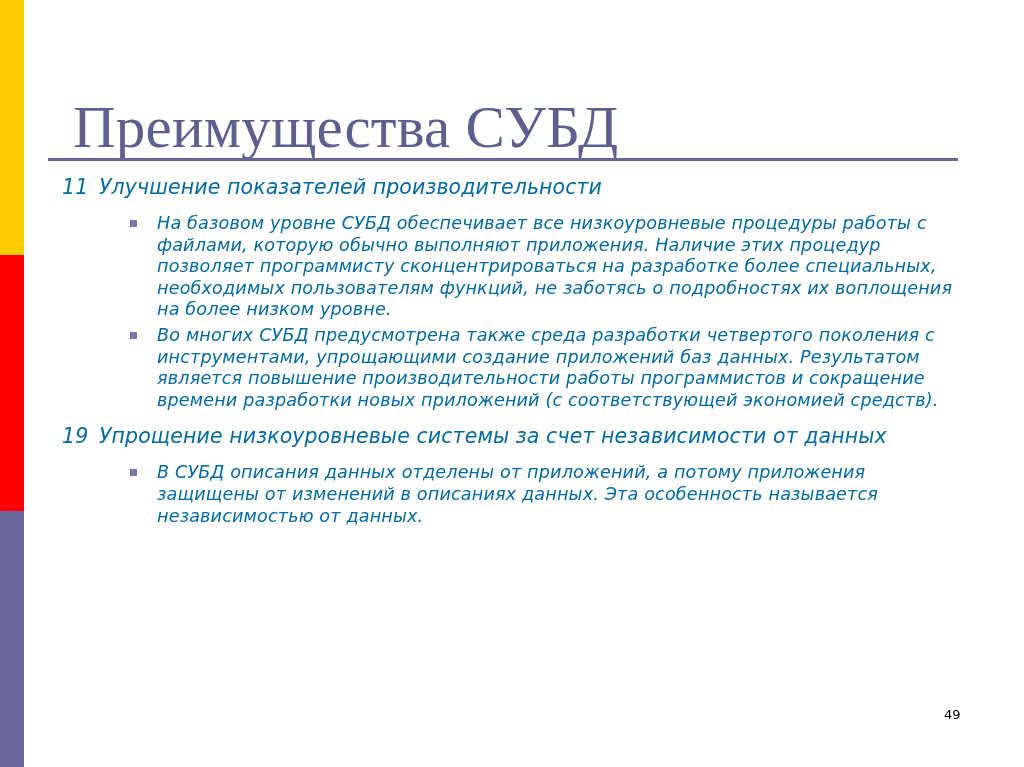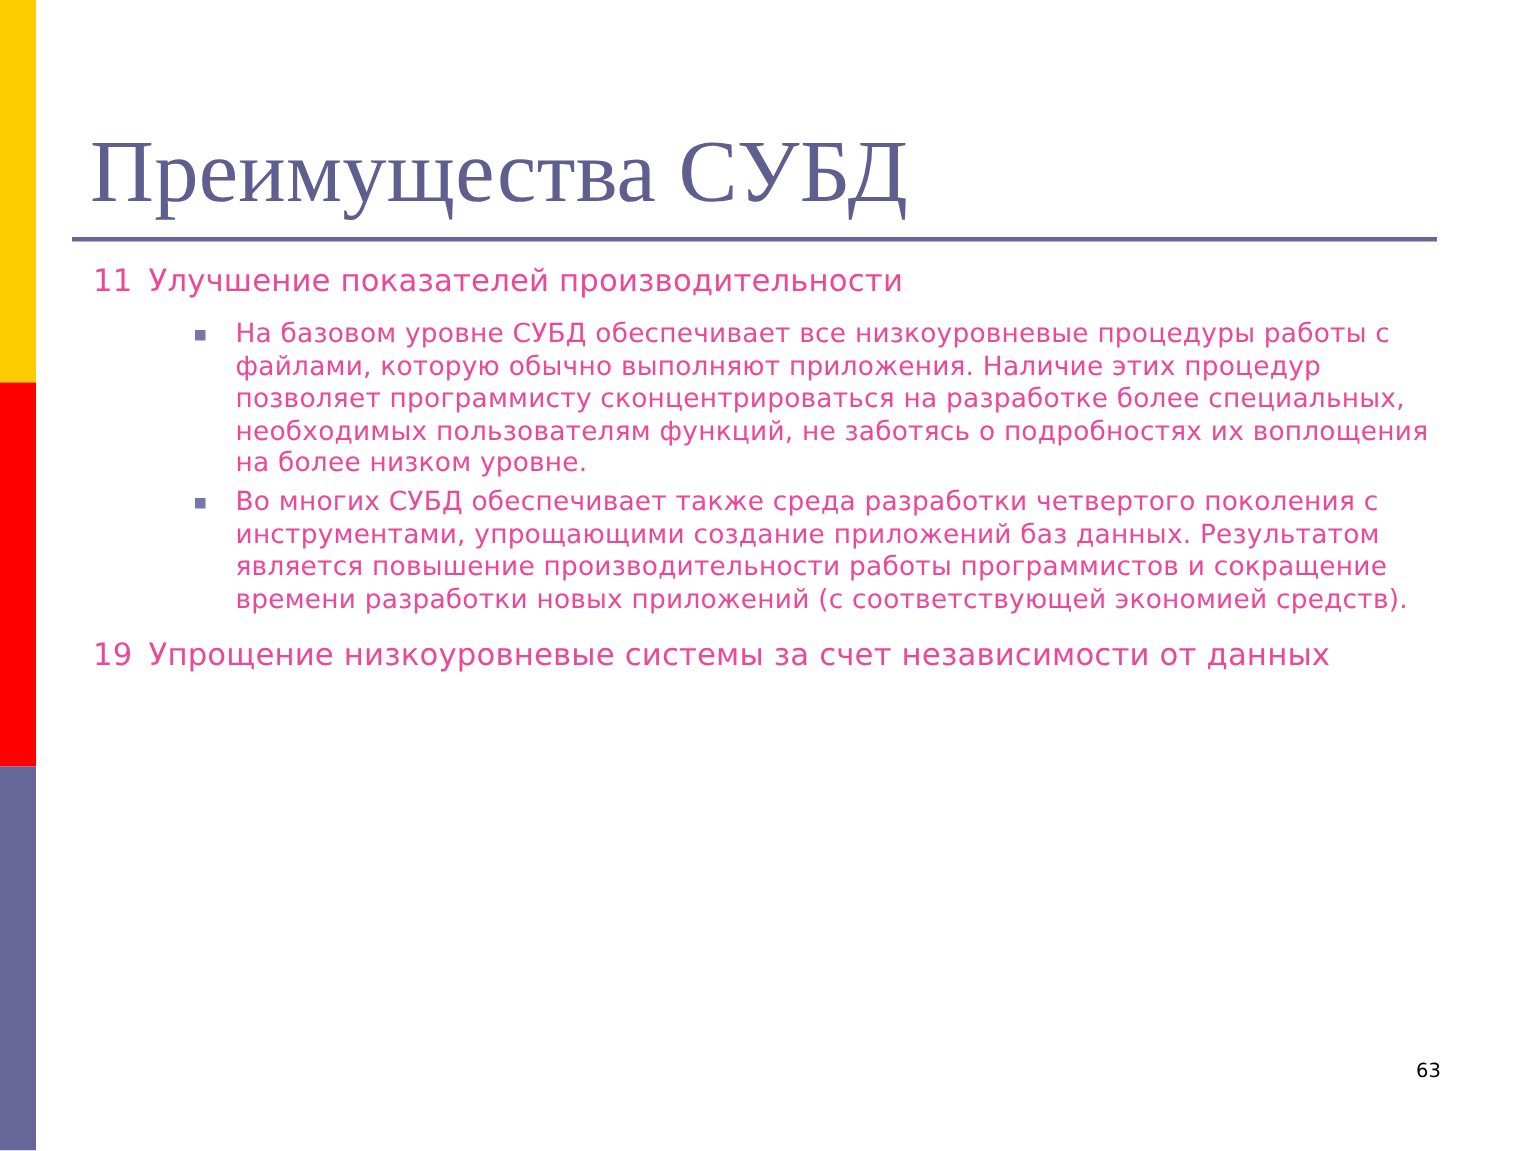--- a/index.html
+++ b/index.html
@@ -20,40 +20,41 @@
       width: 24px;
     }
     .stripe.s1 { top: 0; height: 255px; }
     .stripe.s2 { top: 255px; height: 256px; }
     .stripe.s3 { top: 511px; height: 256px; }
 
     .title {
       position: absolute;
       left: 60px;
       top: 78px;
-      margin: 0;
+      margin: 13px;
       font-family: "Liberation Serif", "DejaVu Serif", serif;
       font-weight: normal;
       font-size: 59px;
       line-height: 72px;
       letter-spacing: 0.2px;
     }
     .rule {
       position: absolute;
       left: 48px;
       top: 158px;
       width: 910px;
       height: 3px;
     }
     .content {
       position: absolute;
       left: 62px;
       top: 176px;
       width: 920px;
-      color: #ec4899;
+      color: #0369a1;
+      font-style: italic;
     }
     .section {
       margin: 0;
     }
     .heading {
       font-size: 20.5px;
       line-height: 23px;
       padding-left: 37px;
       text-indent: -37px;
       margin: 0 0 2px 0;
@@ -105,25 +106,29 @@
 <div class="content">
   <div class="section">
     <p class="heading"><span class="num">11</span><span>Улучшение показателей производительности</span></p>
     <ul class="bullets">
       <li>
         <span class="bullet" style="background: rgb(119, 119, 170);"></span>
         <span>На базовом уровне СУБД обеспечивает все низкоуровневые процедуры работы с файлами, которую обычно выполняют приложения. Наличие этих процедур позволяет программисту сконцентрироваться на разработке более специальных, необходимых пользователям функций, не заботясь о подробностях их воплощения на более низком уровне.</span>
       </li>
       <li>
         <span class="bullet" style="background: rgb(119, 119, 170);"></span>
-        <span>Во многих СУБД обеспечивает также среда разработки четвертого поколения с инструментами, упрощающими создание приложений баз данных. Результатом является повышение производительности работы программистов и сокращение времени разработки новых приложений (с соответствующей экономией средств).</span>
+        <span>Во многих СУБД предусмотрена также среда разработки четвертого поколения с инструментами, упрощающими создание приложений баз данных. Результатом является повышение производительности работы программистов и сокращение времени разработки новых приложений (с соответствующей экономией средств).</span>
       </li>
     </ul>
   </div>
 
   <div class="section">
     <p class="heading"><span class="num">19</span><span>Упрощение низкоуровневые системы за счет независимости от данных</span></p>
     <ul class="bullets">
+      <li>
+        <span class="bullet" style="background: rgb(119, 119, 170);"></span>
+        <span>В СУБД описания данных отделены от приложений, а потому приложения защищены от изменений в описаниях данных. Эта особенность называется независимостью от данных.</span>
+      </li>
     </ul>
   </div>
 </div>
 
-<div class="page-number">63</div>
+<div class="page-number">49</div>
 
 </body></html>

